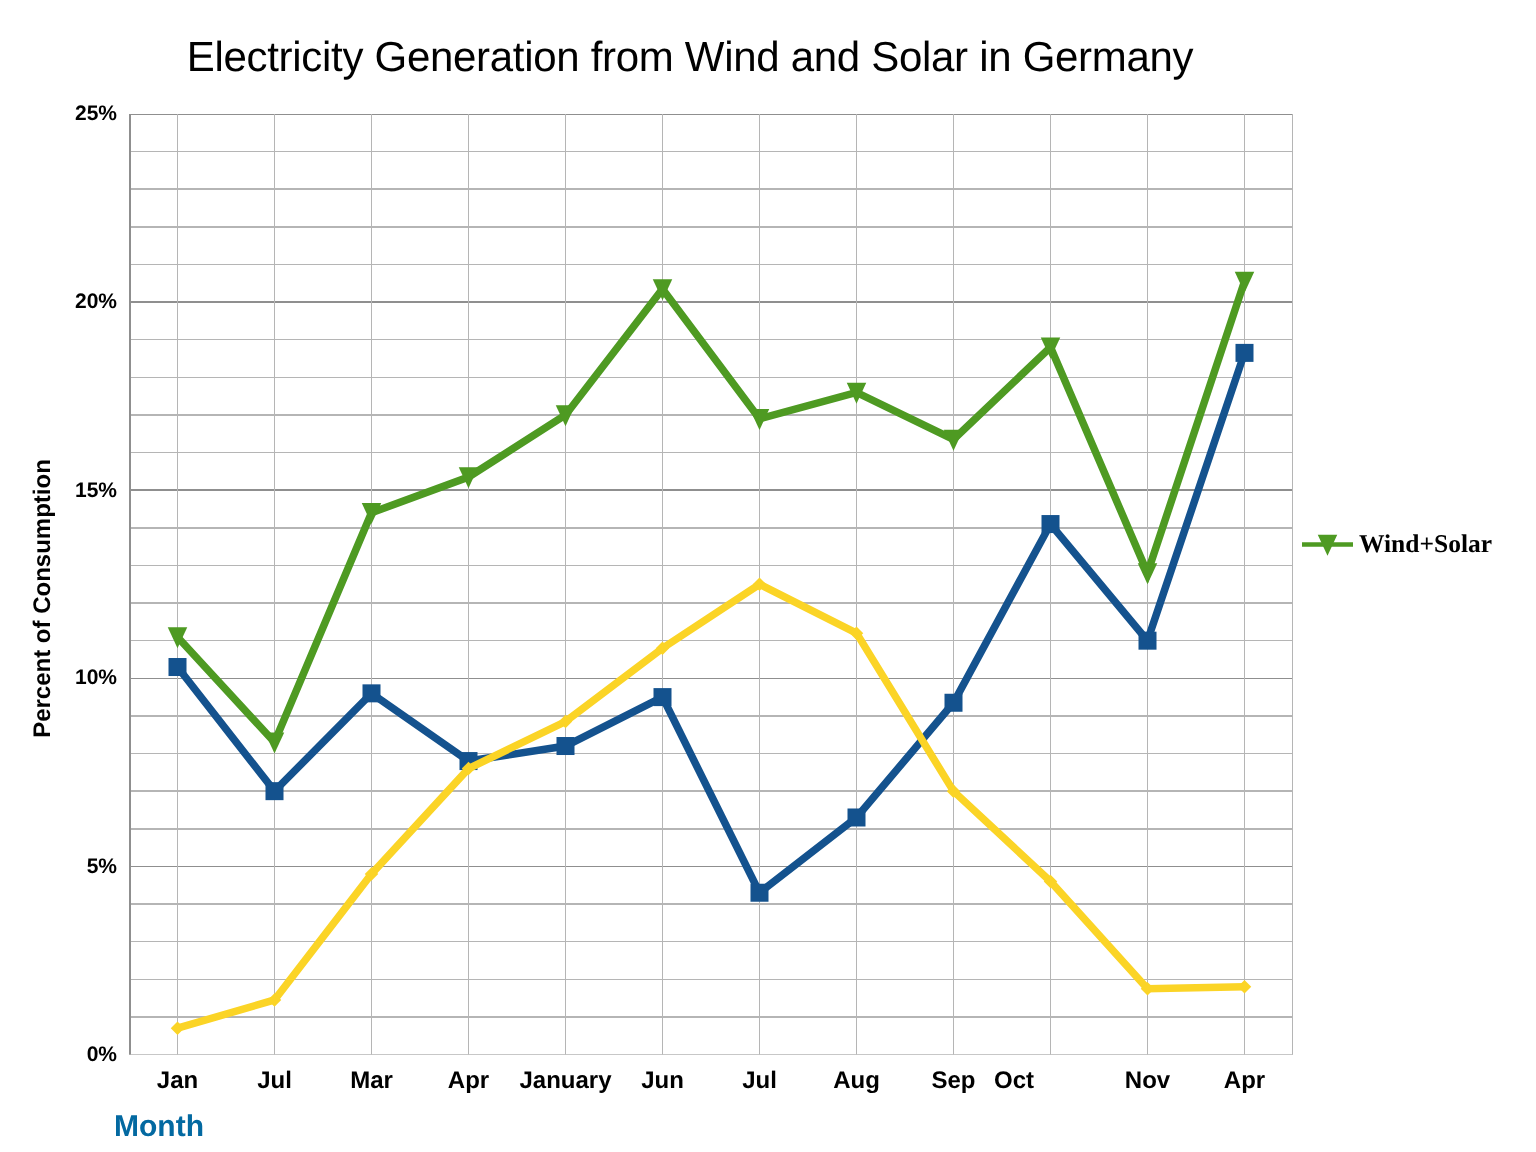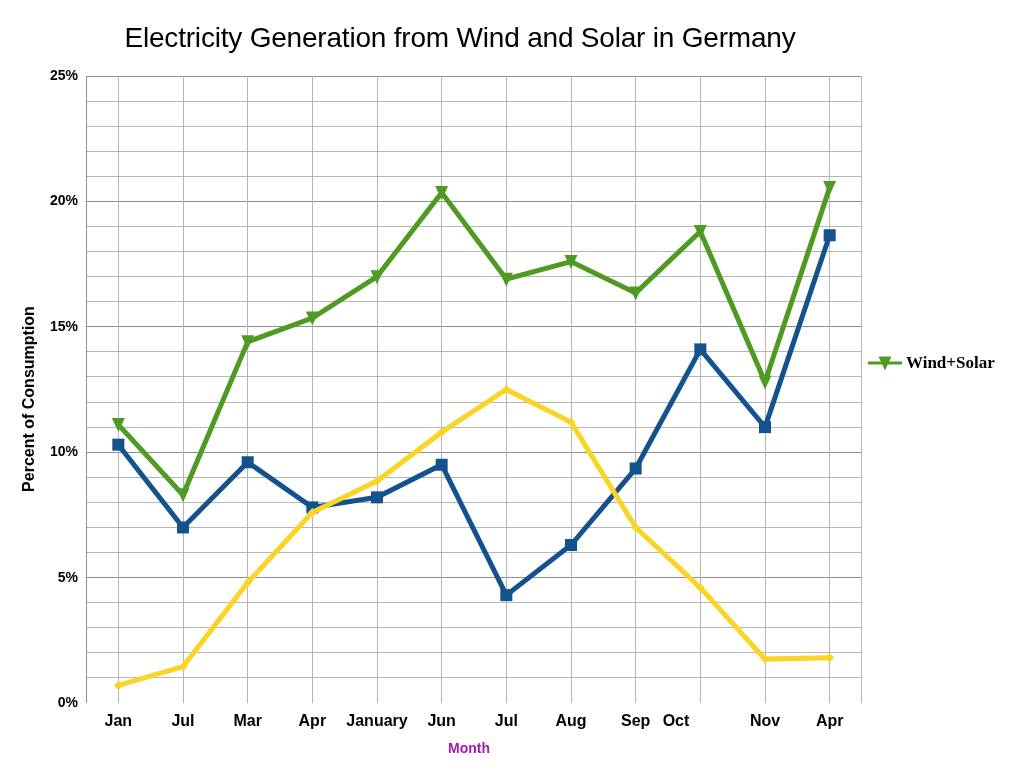--- a/index.html
+++ b/index.html
@@ -42,24 +42,24 @@
     font-weight: bold;
     color: #000000;
     transform: rotate(-90deg);
     transform-origin: center center;
   }
   .x-axis-title {
     position: absolute;
     left: 76px;
     top: 740px;
     width: 786px;
-    text-align: center;
-    font-size: 14px;
-    font-weight: bold;
-    color: #a21caf;
+    text-align: left;
+    font-size: 20px;
+    font-weight: bold;
+    color: #0369a1;
   }
   .plot-area {
     position: absolute;
     left: 86px;
     top: 76px;
     width: 776px;
     height: 627px;
   }
   .ytick-label {
     position: absolute;

